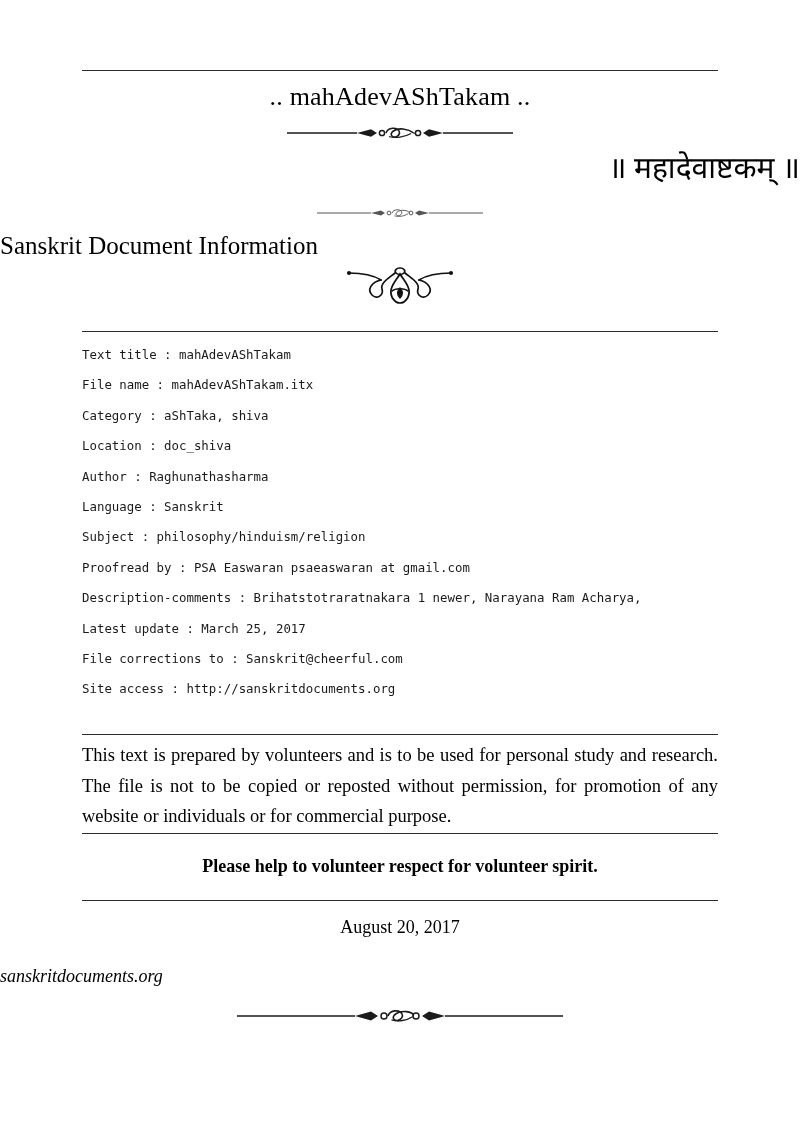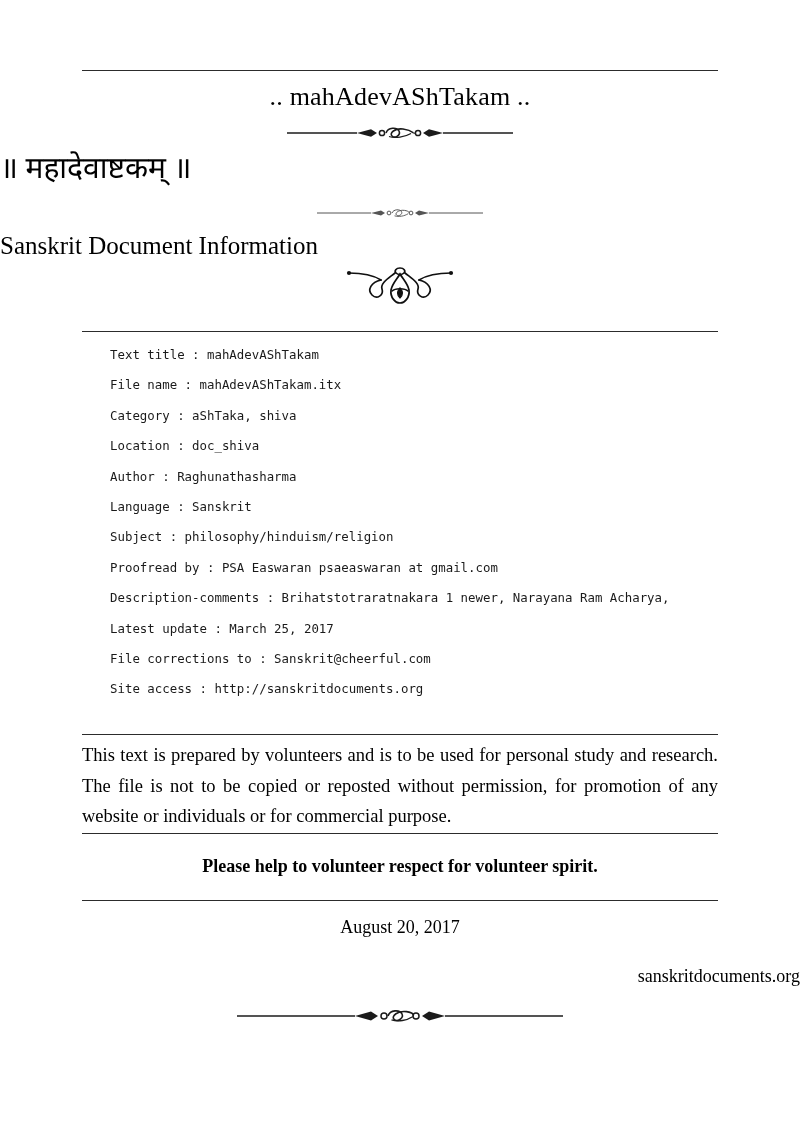--- a/index.html
+++ b/index.html
@@ -44,21 +44,21 @@
     width: 800px;
     text-align: center;
     font-size: 26px;
     letter-spacing: 0.2px;
   }
 
   .title-deva {
     position: absolute;
     left: 0; top: 148px;
     width: 800px;
-    text-align: left;
+    text-align: right;
     font-size: 30px;
     font-family: "Liberation Serif", "DejaVu Serif", serif;
     line-height: 1.35;
   }
 
   .heading {
     position: absolute;
     left: 0; top: 232px;
     width: 800px;
     font-size: 25px;
@@ -79,21 +79,20 @@
 
   
   .meta {
     position: absolute;
     left: 82px;
     top: 340px;
     width: 640px;
     font-family: "DejaVu Sans Mono", "Liberation Mono", monospace;
     font-size: 12.4px;
     color: #1a1a1a;
-    margin-left: 28px;
   }
   .meta-line {
     height: 30.4px;
     line-height: 30.4px;
     white-space: pre;
   }
 
   
   .para {
     position: absolute;
@@ -120,22 +119,23 @@
     left: 0; top: 917px;
     width: 800px;
     text-align: center;
     font-size: 18px;
   }
 
   .site-line {
     position: absolute;
     left: 0; top: 966px;
     width: 800px;
-    text-align: right;
+    text-align: left;
     font-size: 18px;
+    font-style: italic;
   }
 </style>
 </head>
 <body>
 
 <div class="page">
 
   <div class="rule rule-top"></div>
 
   <div class="title-latin">.. mahAdevAShTakam ..</div>

